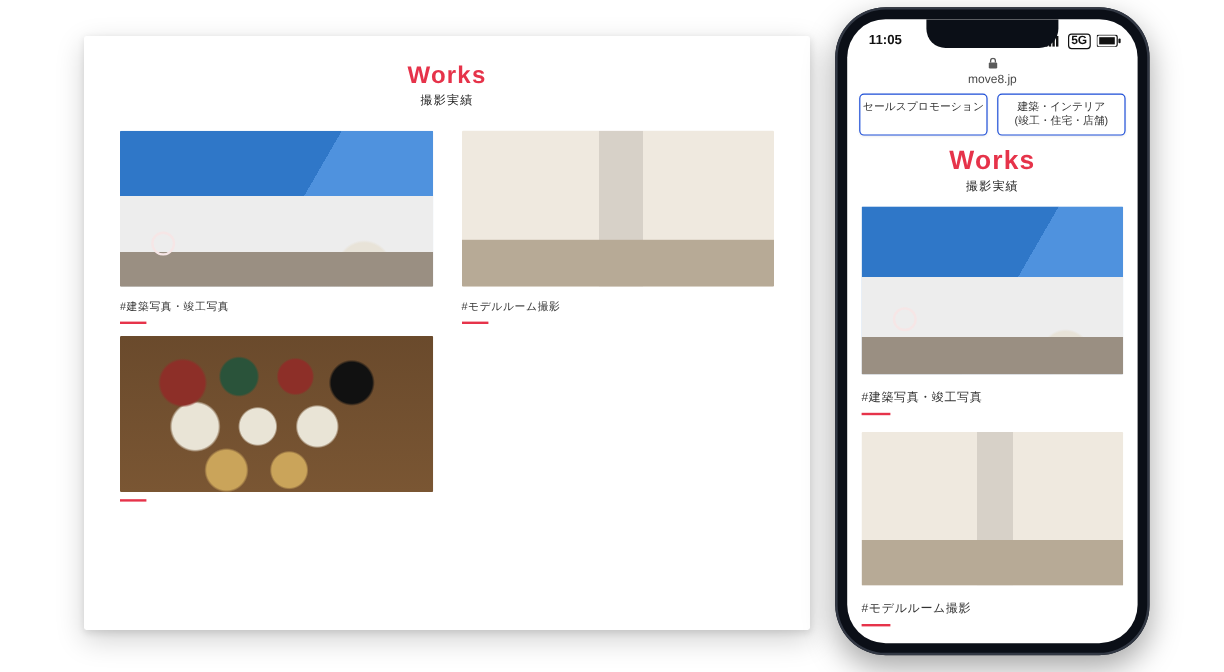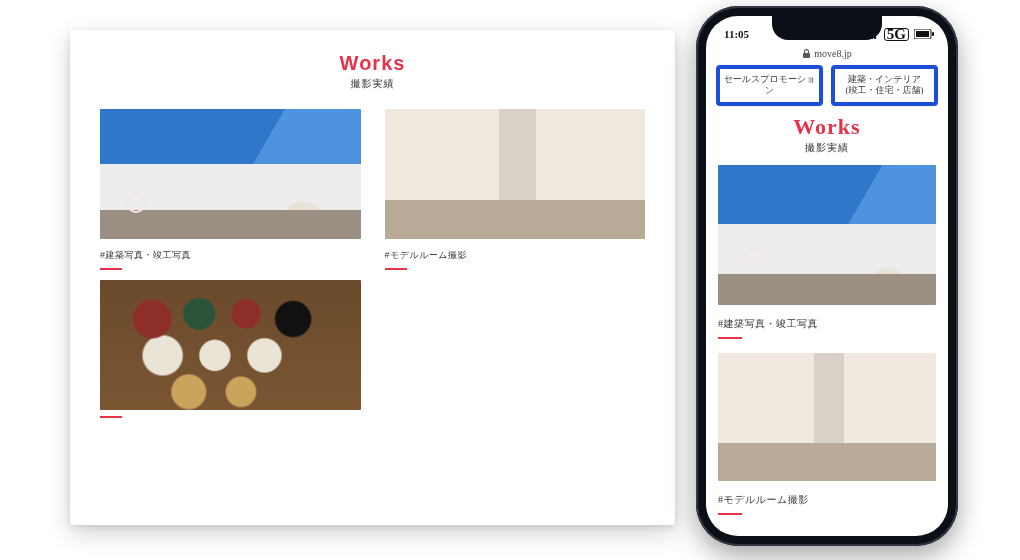--- a/index.html
+++ b/index.html
@@ -74,47 +74,46 @@
     border-radius: 42px;
     box-shadow: 0 10px 26px rgba(0,0,0,0.35), inset 0 0 0 2px #323844;
     padding: 10px;
   }
   .phone-screen {
     width: 100%; height: 100%;
     background: #ffffff;
     border-radius: 32px;
     overflow: hidden;
     position: relative;
-    font-family: Liberation Serif, serif;
   }
   .notch {
     position: absolute; top: 0; left: 50%; transform: translateX(-50%);
     width: 110px; height: 24px; background: #0b0f17;
     border-bottom-left-radius: 16px; border-bottom-right-radius: 16px;
     z-index: 5;
   }
   .statusbar {
     height: 30px; display: flex; align-items: center; justify-content: space-between;
     padding: 6px 14px 0 18px; font-size: 11px; font-weight: 600; color: #111;
   }
   .status-right { display: flex; align-items: center; gap: 5px; }
   .sig-icon, .batt-icon { display:inline-block; }
   .sig-icon svg, .batt-icon svg { display:block; }
-  .sg-badge { font-size: 15px; border: 1px solid #111; border-radius: 3px; padding: 0 2px; line-height: 11px; }
+  .sg-badge { font-size: 10px; border: 1px solid #111; border-radius: 3px; padding: 0 2px; line-height: 11px; }
 
   .urlbar {
     margin: 2px 10px 6px 10px;
     display:flex; align-items:center; justify-content:center; gap:3px;
-    font-size: 10px; color:#4a4a4a;
+    font-size: 10px; color:#4a4a4a;flex-direction:column;
   }
   .lock-icon svg{display:block}
 
   .pills { display:flex; gap:8px; padding: 0 10px 8px 10px; }
   .pill {
-    flex:1; background:#fff; border:4px solid #1d4ed8; border-radius:4px;
+    flex:1; background:#fff; border:1px solid #1d4ed8; border-radius:4px;
     box-shadow: 0 1px 2px rgba(0,0,0,0.06);
     font-size:9px; color:#333; text-align:center; padding:5px 2px; line-height:1.25;
     white-space: pre-line;
   }
 
   .ph-title { text-align:center; color:#e6334a; font-weight:700; font-size:22px; letter-spacing:1px; margin-top:0px;}
   .ph-sub   { text-align:center; color:#222; font-size:10px; margin-top:1px; letter-spacing:1px; }
 
   .ph-list { padding: 10px 12px 0 12px; }
   .ph-thumb { width:100%; height:140px; border-radius:1px; }

